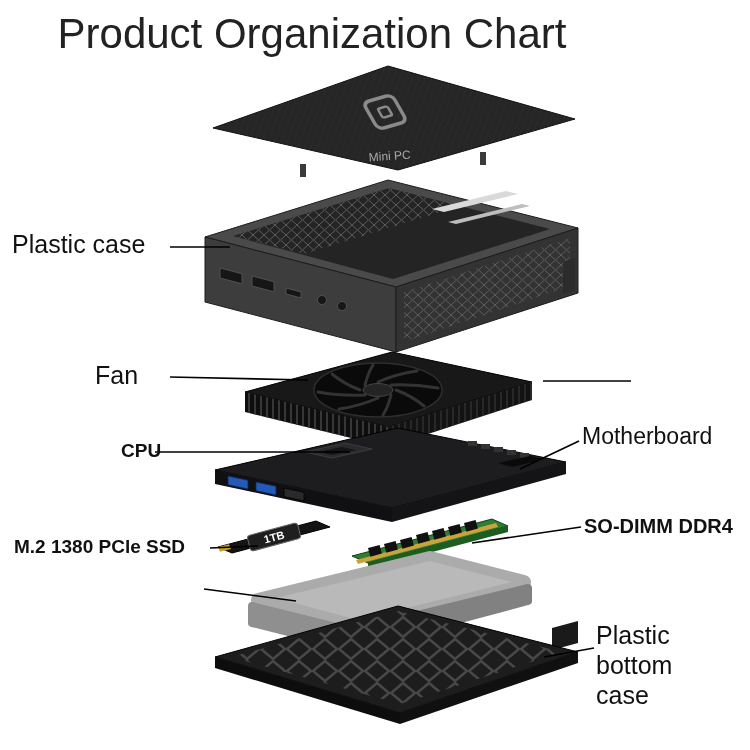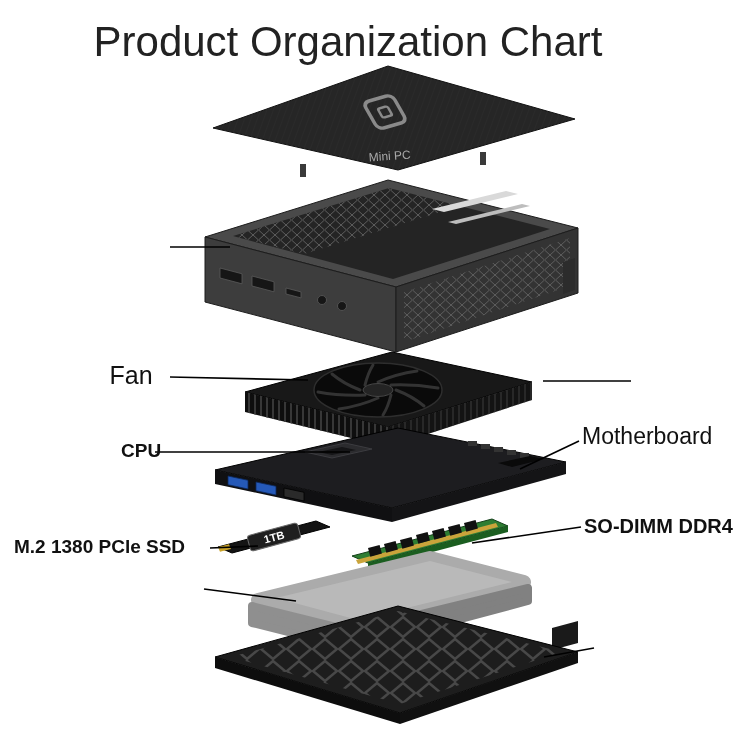--- a/index.html
+++ b/index.html
@@ -1,23 +1,23 @@
 <!DOCTYPE html>
 <html><head>
 <meta charset="utf-8">
 <style>
   html,body{margin:0;padding:0;background:#fff;}
   .page{position:relative;width:750px;height:750px;background:#ffffff;overflow:hidden;
         font-family:"Liberation Sans","DejaVu Sans",sans-serif;color:#1c1c1c;}
-  .title{position:absolute;left:0;top:18px;width:624px;text-align:center;
-         font-size:42px;font-weight:400;letter-spacing:0px;color:#222;padding-left:36px;}
+  .title{position:absolute;left:0;top:10px;width:624px;text-align:center;
+         font-size:42px;font-weight:400;letter-spacing:0px;color:#222;}
   .diagram-svg{position:absolute;left:0;top:0;width:750px;height:750px;}
   .lbl{position:absolute;color:#111;}
   .lbl-plastic-case{left:12px;top:230px;font-size:25px;}
-  .lbl-fan{left:95px;top:361px;width:72px;text-align:center;font-size:25px;}
+  .lbl-fan{left:95px;top:361px;width:72px;text-align:left;font-size:25px;}
   .lbl-radiator{left:634px;top:366px;font-size:25px;}
   .lbl-cpu{left:104px;top:440px;font-size:19px;font-weight:700;margin-left:17px;}
   .lbl-motherboard{left:582px;top:423px;font-size:23px;}
   .lbl-m2{left:14px;top:536px;font-size:19px;font-weight:700;}
   .lbl-sodimm{left:584px;top:515px;font-size:20px;font-weight:700;}
   .lbl-hdd{left:12px;top:572px;width:188px;font-size:17.5px;line-height:1.28;}
   .lbl-bottom{left:596px;top:620px;width:130px;font-size:25px;line-height:1.2;}
 </style>
 </head>
 <body>
@@ -157,19 +157,21 @@
       <line x1="543" y1="381" x2="631" y2="381"></line>
       <line x1="155" y1="452" x2="350" y2="452"></line>
       <line x1="520" y1="469" x2="579" y2="441"></line>
       <line x1="210" y1="548" x2="258" y2="546"></line>
       <line x1="472" y1="543" x2="581" y2="527"></line>
       <line x1="204" y1="589" x2="296" y2="601"></line>
       <line x1="544" y1="657" x2="594" y2="648"></line>
     </g>
   </svg>
 
+  <div class="lbl lbl-plastic-case">Plastic case</div>
   <div class="lbl lbl-fan">Fan</div>
   <div class="lbl lbl-cpu">CPU</div>
   <div class="lbl lbl-motherboard">Motherboard</div>
   <div class="lbl lbl-m2">M.2 1380 PCle SSD</div>
   <div class="lbl lbl-sodimm">SO-DIMM DDR4</div>
+  <div class="lbl lbl-bottom">Plastic bottom case</div>
 
 </div>
 
 </body></html>

